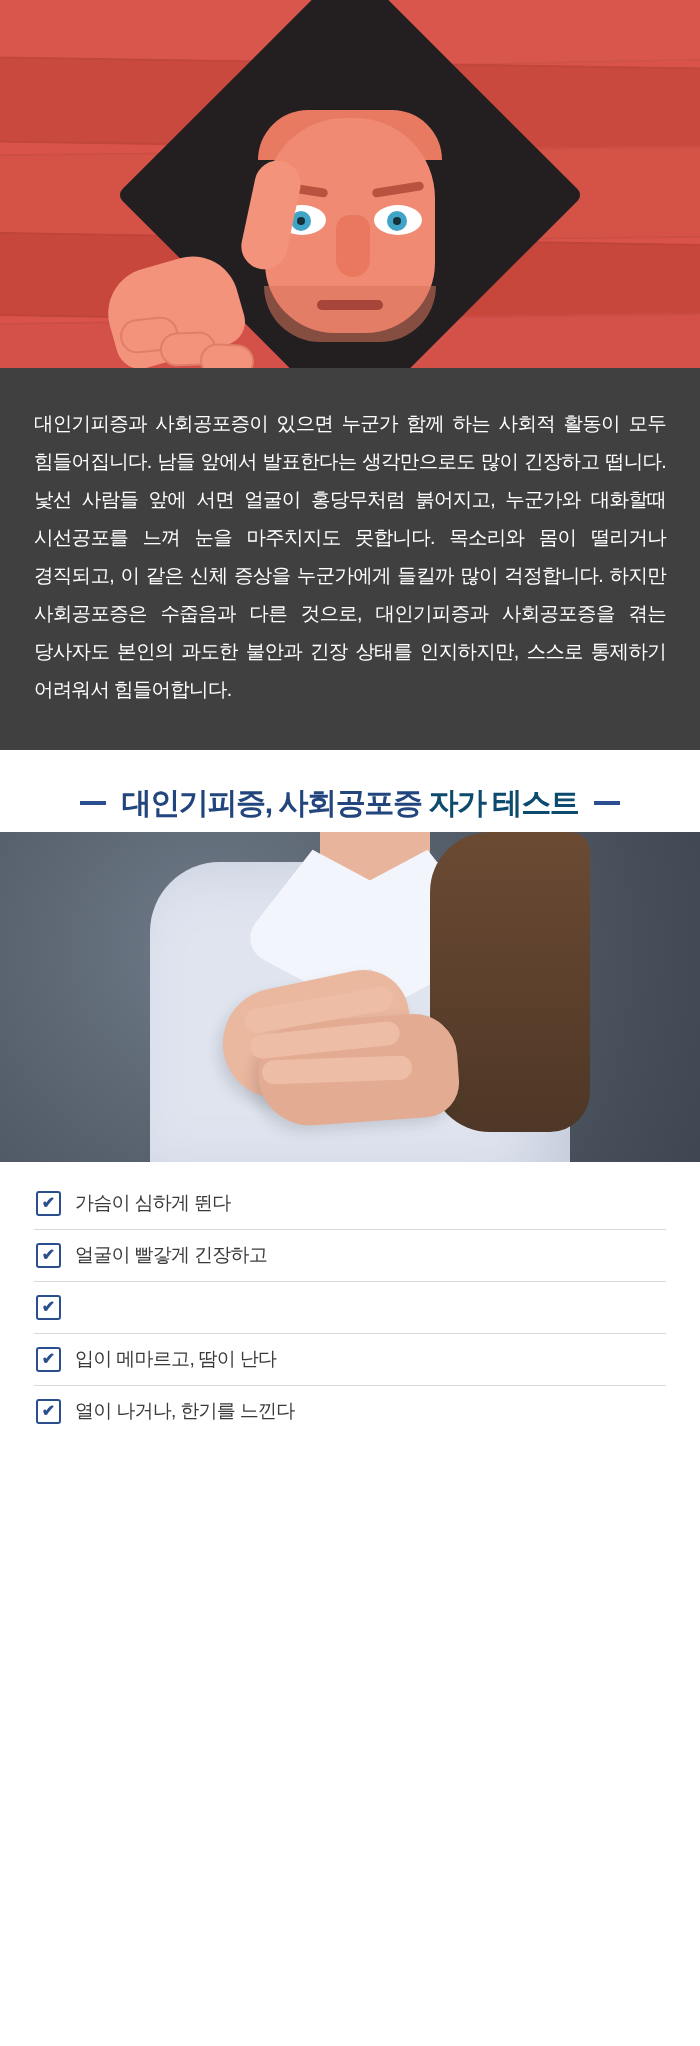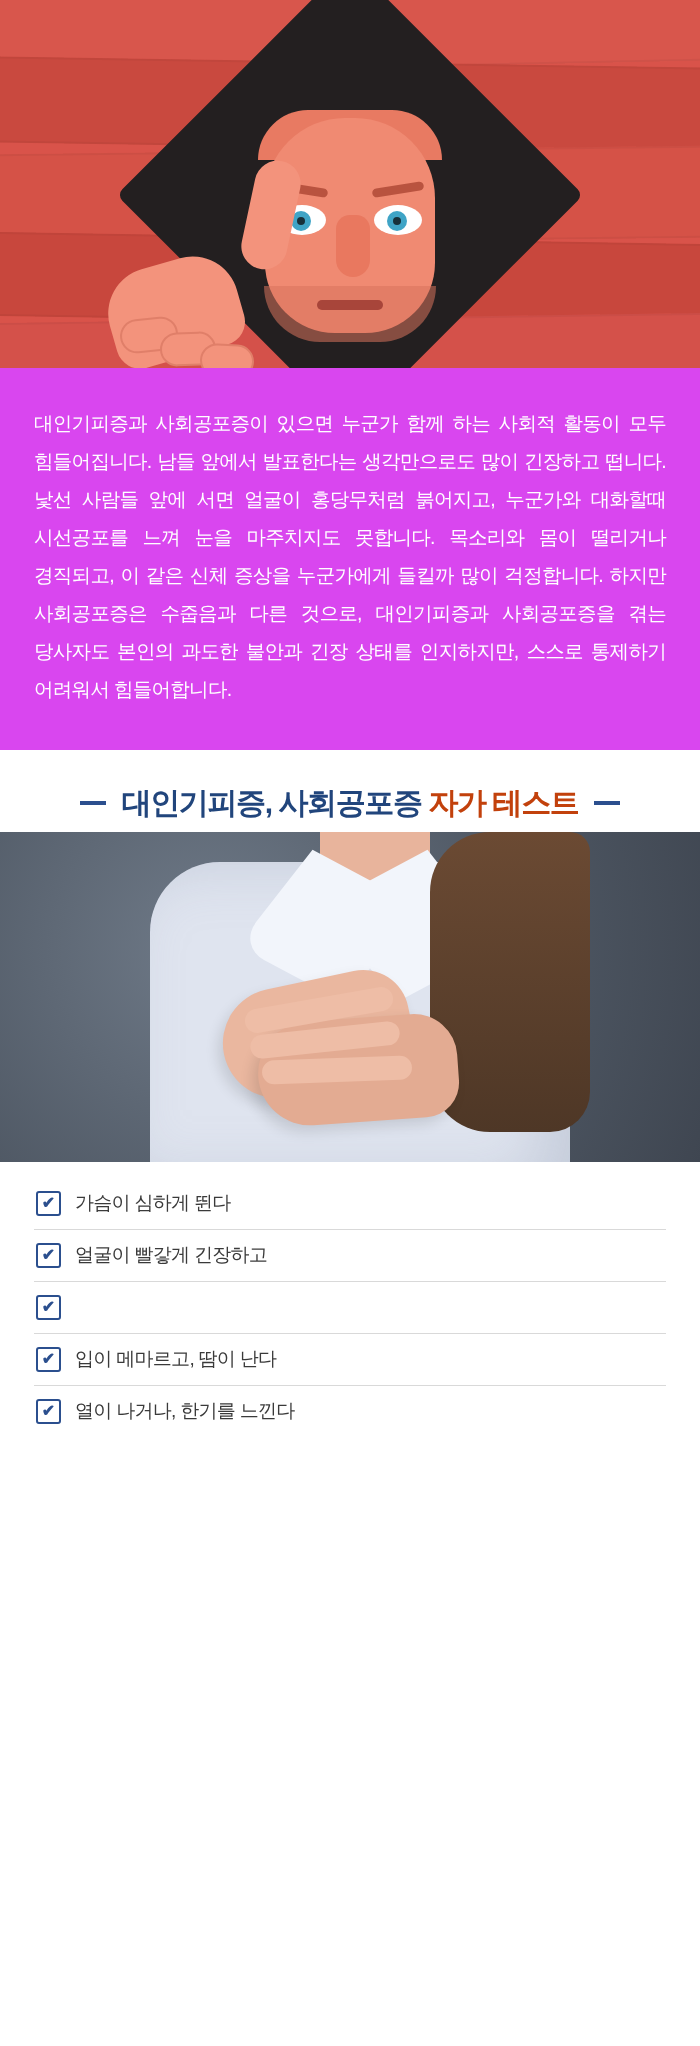--- a/index.html
+++ b/index.html
@@ -212,21 +212,21 @@
     top: 160px;
     width: 46px;
     height: 110px;
     background: #f3937c;
     border-radius: 24px;
     transform: rotate(12deg);
   }
 
   
   .textblock {
-    background: #d946ef;
+    background: #404040;
     padding: 36px 34px 42px 34px;
   }
   .textblock p {
     margin: 0;
     color: #ffffff;
     font-size: 19.5px;
     line-height: 1.95;
     letter-spacing: -0.7px;
     text-align: justify;
     word-break: keep-all;
@@ -253,21 +253,21 @@
     background: #2b4f8e;
   }
   .section-head .st {
     font-size: 30px;
     font-weight: bold;
     letter-spacing: -1.4px;
     white-space: nowrap;
     line-height: 1;
   }
   .section-head .st .blue { color: #21457c; }
-  .section-head .st .gold { color: #c2410c; }
+  .section-head .st .gold { color: #0c4a6e; }
 
   
   .photo {
     position: relative;
     width: 700px;
     height: 330px;
     background: #5a6472;
     overflow: hidden;
   }
   .photo .bg {

